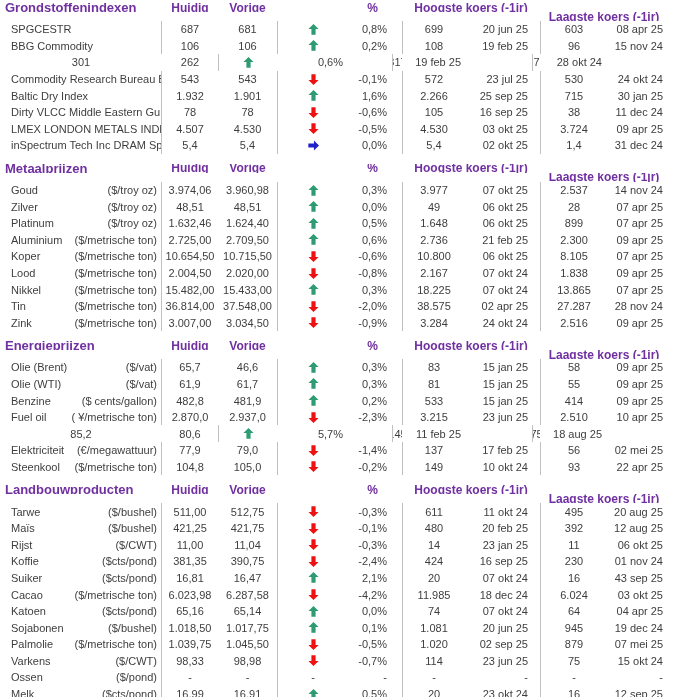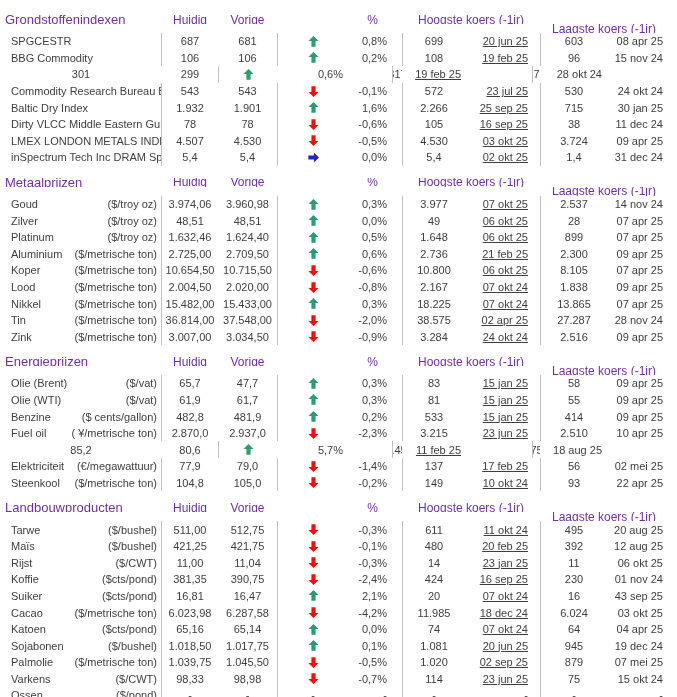--- a/index.html
+++ b/index.html
@@ -10,32 +10,32 @@
     color: #3E3E3E;
   }
   #report { padding-top: 3px; }
   .sec { margin-top: 10px; }
   .sec:first-child { margin-top: 0; }
   .row {
     display: grid;
     grid-template-columns: 162px 56px 59px 71px 44px 10px 63px 67px 8px 67px 61px;
     align-items: stretch;
   }
-  .row.head { height: 18px; font-weight: normal; font-size: 12px; color: var(--purple, #7030A0); margin-top: 12px; }
+  .row.head { height: 18px; font-weight: bold; font-size: 12px; color: var(--purple, #7030A0); }
   .row.data { height: 16.6px; font-size: 11px; }
   .c { display: flex; align-items: center; overflow: hidden; white-space: nowrap; }
   .c1 { padding-left: 5px; justify-content: space-between; }
   .data .c1 { border-right: 1px solid var(--line, #C0C0C0); padding-left: 11px; }
   .un { padding-right: 4px; }
   .c2, .c3, .c4, .c7, .c10 { justify-content: center; }
   .data .c4 { border-left: 1px solid var(--line, #C0C0C0); }
   .data .c7, .data .c10 { border-left: 1px solid var(--line, #C0C0C0); }
   .c5 { justify-content: flex-end; padding-right: 5px; }
   .head .c5 { padding-right: 14px; }
-  .c8 { justify-content: flex-end; padding-right: 4px; text-decoration: underline; }
+  .c8 { justify-content: flex-end; padding-right: 4px; }
   .c11 { justify-content: flex-end; padding-right: 5px; }
   .head .hspan { grid-column: 7 / 10; justify-content: center; }
   .head .lspan { grid-column: 10 / 12; justify-content: center; }
   .head .title { font-size: 13px; }
   .c4 svg { display: block; }
   .c4.up svg   { fill: var(--up, #2E9B72); }
   .c4.down svg { fill: var(--down, #EE1111); transform: rotate(180deg); }
   .c4.flat svg { fill: var(--flat, #2222CC); transform: rotate(90deg); }
 </style>
 </head>
@@ -94,21 +94,21 @@
     <div class="c c6"></div>
     <div class="c c7">108</div>
     <div class="c c8">19 feb 25</div>
     <div class="c c9"></div>
     <div class="c c10">96</div>
     <div class="c c11">15 nov 24</div>
   </div>
 
   <div class="row data">
     <div class="c c2">301</div>
-    <div class="c c3">299</div>
+    <div class="c c3">262</div>
     <div class="c c4 up">
             <svg width="11" height="11" viewBox="0 0 10 10">
               <path d="M5 0 L9.6 4.6 L6.9 4.6 L6.9 9.7 L3.1 9.7 L3.1 4.6 L0.4 4.6 Z"></path>
             </svg>
           </div>
     <div class="c c5">0,6%</div>
     <div class="c c6"></div>
     <div class="c c7">317</div>
     <div class="c c8">19 feb 25</div>
     <div class="c c9"></div>
@@ -443,21 +443,21 @@
       <div class="c c9"></div>
       <div class="c lspan hd-laagste">Laagste koers (-1jr)</div>
     </div>
     <div class="rows">
   <div class="row data">
     <div class="c c1">
       <span class="nm">Olie (Brent)</span>
       <span class="un">($/vat)</span>
     </div>
     <div class="c c2">65,7</div>
-    <div class="c c3">47,7</div>
+    <div class="c c3">46,6</div>
     <div class="c c4 up">
             <svg width="11" height="11" viewBox="0 0 10 10">
               <path d="M5 0 L9.6 4.6 L6.9 4.6 L6.9 9.7 L3.1 9.7 L3.1 4.6 L0.4 4.6 Z"></path>
             </svg>
           </div>
     <div class="c c5">0,3%</div>
     <div class="c c6"></div>
     <div class="c c7">83</div>
     <div class="c c8">15 jan 25</div>
     <div class="c c9"></div>

